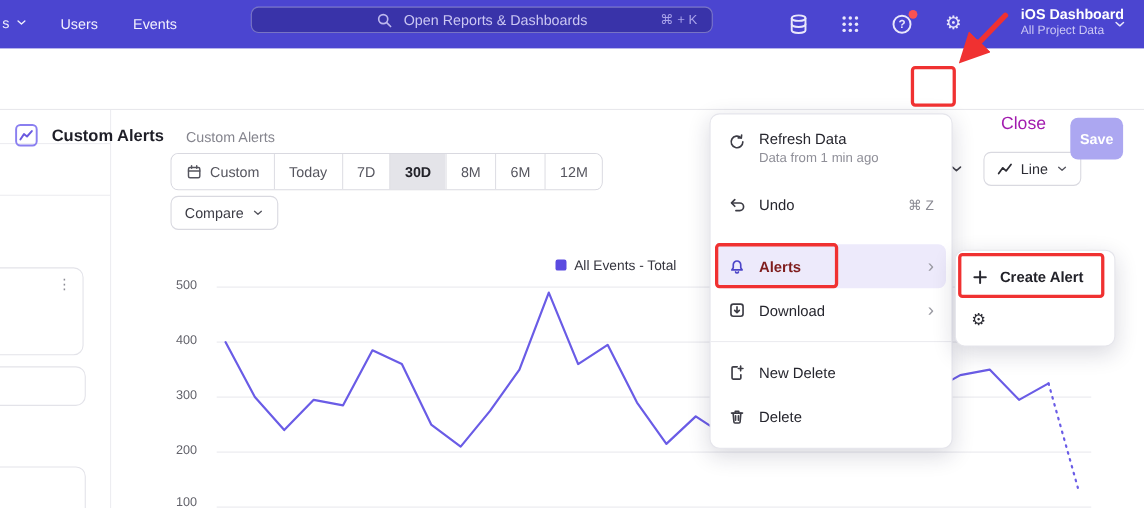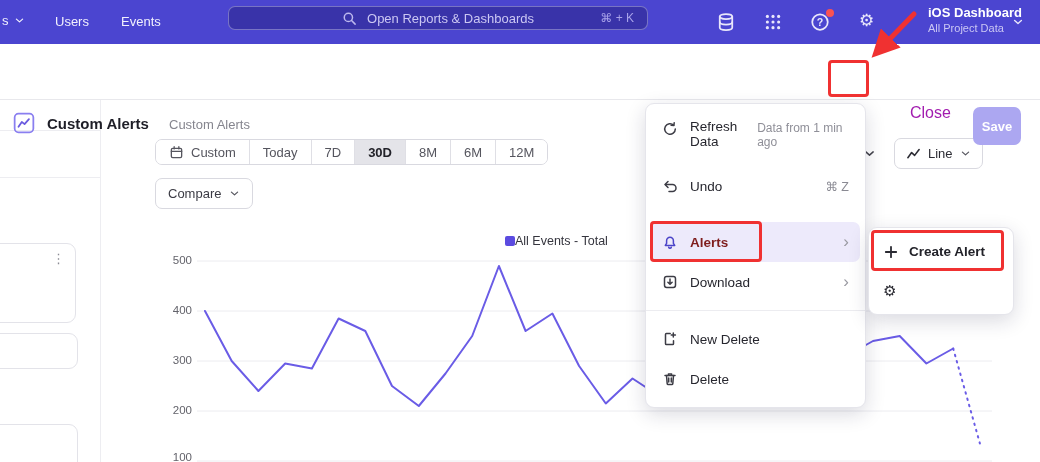--- a/index.html
+++ b/index.html
@@ -33,46 +33,46 @@
   .more-btn{position:absolute;left:831px;top:63px;width:36px;height:30px;border-radius:6px;display:flex;align-items:center;justify-content:center;cursor:pointer;background:#fff}
   .save-btn{position:absolute;left:973px;top:63px;width:48px;height:38px;border:none;border-radius:7px;background:#ACA7F1;color:#fff;font-size:13px;font-weight:bold;font-family:inherit;cursor:pointer}
 
   
   .vline{position:absolute;left:100px;top:100px;height:362px;border-left:1px solid #EDEDF1;z-index:1}
   .hline{position:absolute;left:0;width:100px;border-top:1px solid #EDEDF1;z-index:1}
   .mini-card{position:absolute;background:#fff;border:1px solid #E3E3E9;border-radius:9px;z-index:2}
   .vdots{position:absolute;right:10px;top:7px;font-size:13px;color:#8B8B94;cursor:pointer}
 
   
-  .segmented{position:absolute;left:155px;top:139px;height:26px;display:flex;align-items:stretch;border:1px solid #D9D9E0;border-radius:7px;background:#fff;overflow:hidden;z-index:3}
+  .segmented{position:absolute;left:155px;top:139px;height:34px;display:flex;align-items:stretch;border:1px solid #D9D9E0;border-radius:7px;background:#fff;overflow:hidden;z-index:3}
   .seg{display:flex;align-items:center;gap:7px;padding:0 13px;font-size:13px;color:#55555E;border-left:1px solid #DFDFE5;cursor:pointer;background:#fff}
   .seg:first-child{border-left:none}
   .seg.selected{background:#E4E4E9;color:#222229;font-weight:bold}
   .compare-btn{position:absolute;left:155px;top:178px;height:31px;display:flex;align-items:center;gap:8px;padding:0 12px;font-size:13px;color:#3B3B44;border:1px solid #D9D9E0;border-radius:7px;background:#fff;cursor:pointer;z-index:3}
   .line-dd{position:absolute;left:894px;top:138px;height:31px;display:flex;align-items:center;gap:7px;padding:0 11px;font-size:13px;color:#2C2C34;border:1px solid #D9D9E0;border-radius:7px;background:#fff;cursor:pointer;z-index:3}
   .hidden-chevron{position:absolute;left:863px;top:147px;color:#55555E;z-index:2;cursor:pointer}
 
   
   .chart-svg{position:absolute;left:0;top:0;z-index:1}
-  .ytick{position:absolute;left:160px;width:32px;text-align:right;font-size:11.5px;color:#63636B;z-index:1}
-  .legend{position:absolute;left:505px;top:234px;display:flex;align-items:center;z-index:2}
+  .ytick{position:absolute;left:160px;width:32px;text-align:left;font-size:11.5px;color:#63636B;z-index:1}
+  .legend{position:absolute;left:505px;top:234px;display:flex;align-items:center;gap:7px;z-index:2}
   .legend-sq{width:10px;height:10px;border-radius:2px;background:#5B4BE0}
   .legend-lab{font-size:12.5px;color:#35353E}
 
   
   .menu{position:absolute;left:645px;top:103px;width:221px;background:#fff;border:1px solid #E5E5EB;border-radius:9px;box-shadow:0 6px 20px rgba(25,25,60,.16);z-index:10;padding:8px 0}
   .menu-item{display:flex;align-items:center;gap:12px;height:40px;padding:0 16px;cursor:pointer;color:#26262E}
   .menu-item .mi-icon{color:#3C3C45;width:16px;flex:0 0 16px}
   .mi-label{font-size:13.5px;color:#26262E}
   .mi-sub{font-size:12px;color:#8F8F98;margin-top:2px}
   .mi-right{margin-left:auto;font-size:12.5px;color:#8A8A93}
   .mi-chev{margin-left:auto;font-size:17px;line-height:16px;color:#9A9AA2}
   .menu-item.two-line{height:46px;align-items:flex-start;padding-top:7px}
   .menu-item.two-line .mi-icon{margin-top:2px}
-  .mi-textcol{display:flex;flex-direction:row}
+  .mi-textcol{display:flex;flex-direction:column}
   .menu-item.undo{margin-top:8px}
   .menu-item.alerts{margin:16px 5px 0 5px;width:calc(100% - 10px);padding:0 11px;border-radius:7px;background:#EDEAFB}
   .menu-item.alerts .mi-icon{color:#4B44C8}
   .menu-item.alerts .mi-label{color:#7f1d1d;font-weight:bold}
   .menu-divider{border-top:1px solid #ECECF0;margin:8px 0}
 
   
   .submenu{position:absolute;left:868px;top:227px;width:146px;background:#fff;border:1px solid #E5E5EB;border-radius:9px;box-shadow:0 6px 20px rgba(25,25,60,.16);z-index:11;padding:4px 0}
   .sub-item{display:flex;align-items:center;gap:10px;height:39px;padding:0 14px;cursor:pointer}
   .sub-item .si-icon{color:#2A2A32;width:16px;flex:0 0 16px}

